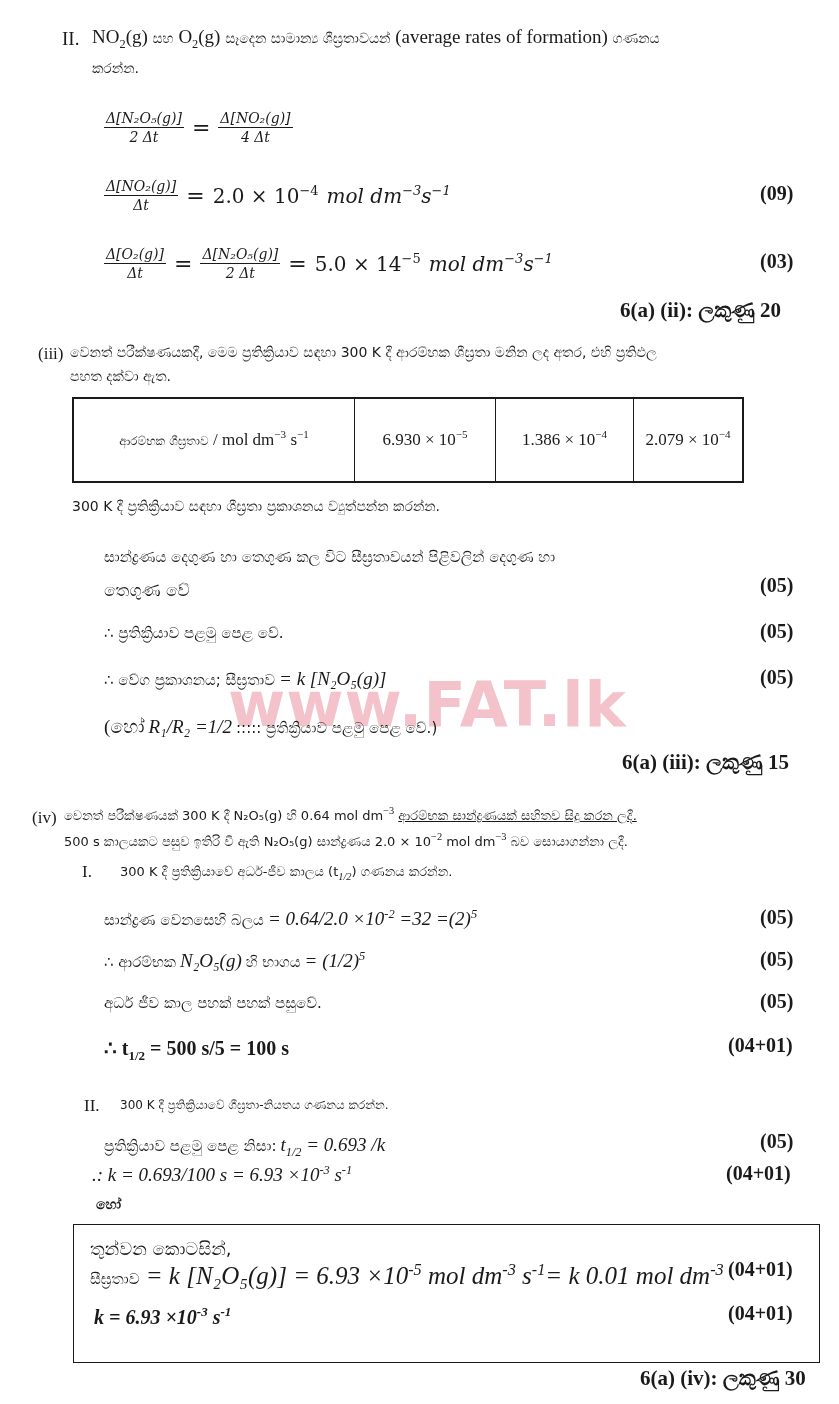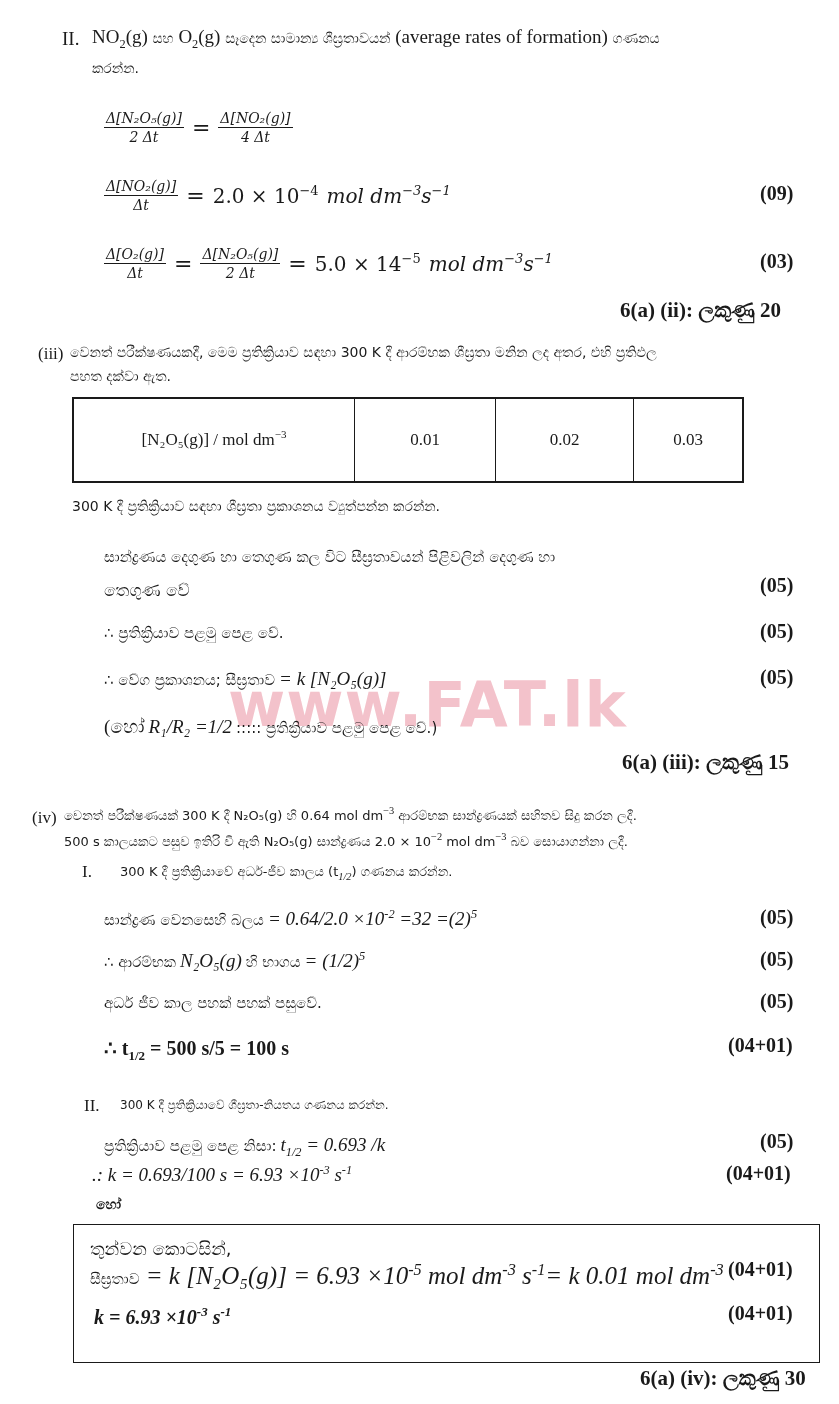--- a/index.html
+++ b/index.html
@@ -107,25 +107,25 @@
 <div class="abs marks fg" style="left:760px; top:250px;">(03)</div>
 
 <div class="abs total fg" style="left:620px; top:298px;">6(a) (ii): ලකුණු 20</div>
 
 <div class="abs serif fg" style="left:38px; top:344px; font-size:17px;">(iii)</div>
 <div class="abs si fg" style="left:70px; top:344px;">වෙනත් පරීක්ෂණයකදී, මෙම ප්‍රතික්‍රියාව සඳහා 300 K දී ආරම්භක ශීඝ්‍රතා මනින ලද අතර, එහි ප්‍රතිඵල</div>
 <div class="abs si fg" style="left:70px; top:368px;">පහත දක්වා ඇත.</div>
 
 <table class="rates fg">
   <tbody>
-      <tr>
-    <td class="c0"><span>[N₂O₅(g)] / mol dm</span><sup>−3</sup></td>
-    <td class="c1">0.01</td>
-    <td class="c2">0.02</td>
-    <td>0.03</td>
+  <tr>
+    <td class="c0"><span class="si" style="font-size:12px;">ආරම්භක ශීඝ්‍රතාව</span> <span>/ mol dm</span><sup>−3</sup> <span>s</span><sup>−1</sup></td>
+    <td class="c1"><span>6.930 × 10</span><sup>−5</sup></td>
+    <td class="c2"><span>1.386 × 10</span><sup>−4</sup></td>
+    <td><span>2.079 × 10</span><sup>−4</sup></td>
   </tr>
 </tbody>
   </table>
 
 <div class="abs si fg" style="left:72px; top:498px; font-size:14px;">300 K දී ප්‍රතික්‍රියාව සඳහා ශීඝ්‍රතා ප්‍රකාශනය ව්‍යුත්පන්න කරන්න.</div>
 
 <div class="abs si fg" style="left:104px; top:548px; font-size:15px;">සාන්ද්‍රණය දෙගුණ හා තෙගුණ කල විට සීඝ්‍රතාවයන් පිළිවලින් දෙගුණ හා</div>
 <div class="abs si fg" style="left:104px; top:580px; font-size:17px;">තෙගුණ වේ</div>
 <div class="abs marks fg" style="left:760px; top:574px;">(05)</div>
 
@@ -142,21 +142,21 @@
   <span class="serif" style="font-size:19px;">(හෝ</span>
   <span class="serif ital" style="font-size:19px;">R₁/R₂ =1/2</span>
   <span class="si" style="font-size:15px;"> ::::: ප්‍රතික්‍රියාව පළමු පෙළ වේ.)</span>
 </div>
 
 <div class="abs total fg" style="left:622px; top:750px;">6(a) (iii): ලකුණු 15</div>
 
 <div class="abs serif fg" style="left:32px; top:808px; font-size:17px;">(iv)</div>
 <div class="abs fg" style="left:64px; top:806px; font-size:16px;">
   <span class="si" style="font-size:13px;">වෙනත් පරීක්ෂණයක් 300 K දී N₂O₅(g) හි 0.64 mol dm</span><sup class="serif">−3</sup>
-  <span class="si" style="font-size:13px;">ආරම්භක සාන්ද්‍රණයක් සහිතව සිදු කරන ලදී.</span>
+  <span class="si" style="font-size:13px;text-decoration:underline;">ආරම්භක සාන්ද්‍රණයක් සහිතව සිදු කරන ලදී.</span>
 </div>
 <div class="abs fg" style="left:64px; top:832px; font-size:16px;">
   <span class="si" style="font-size:13px;">500 s කාලයකට පසුව ඉතිරි වී ඇති N₂O₅(g) සාන්ද්‍රණය 2.0 × 10</span><sup class="serif">−2</sup>
   <span class="si" style="font-size:13px;">mol dm</span><sup class="serif">−3</sup>
   <span class="si" style="font-size:13px;">බව සොයාගන්නා ලදී.</span>
 </div>
 
 <div class="abs serif fg" style="left:82px; top:862px; font-size:17px;">I.</div>
 <div class="abs fg" style="left:120px; top:862px;">
   <span class="si" style="font-size:13px;">300 K දී ප්‍රතික්‍රියාවේ අර්ධ-ජීව කාලය (t</span><sub class="serif ital">1/2</sub><span class="si" style="font-size:13px;">) ගණනය කරන්න.</span>

